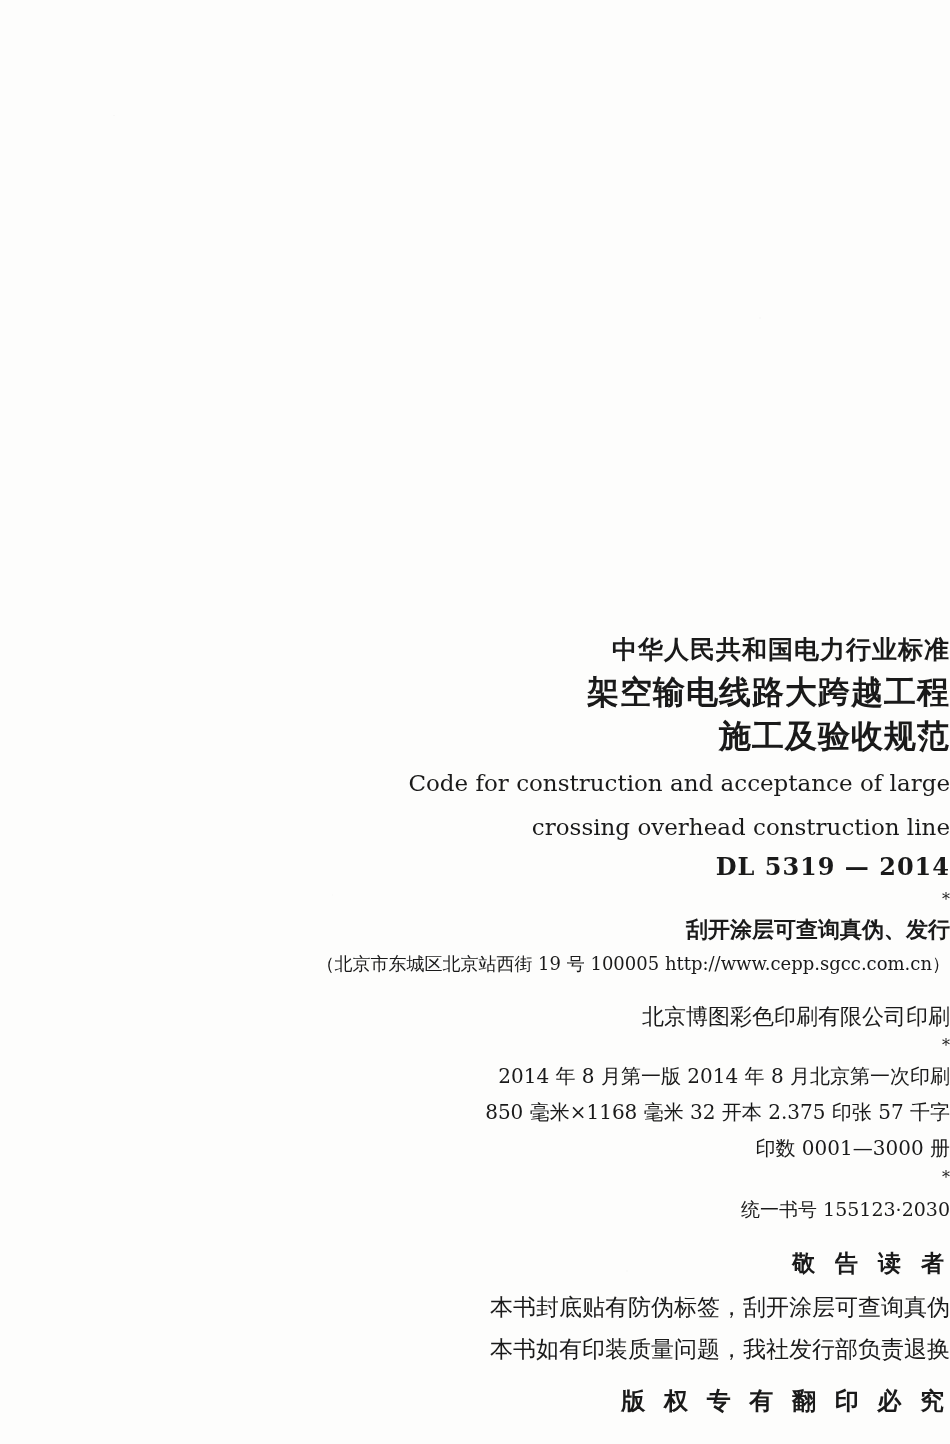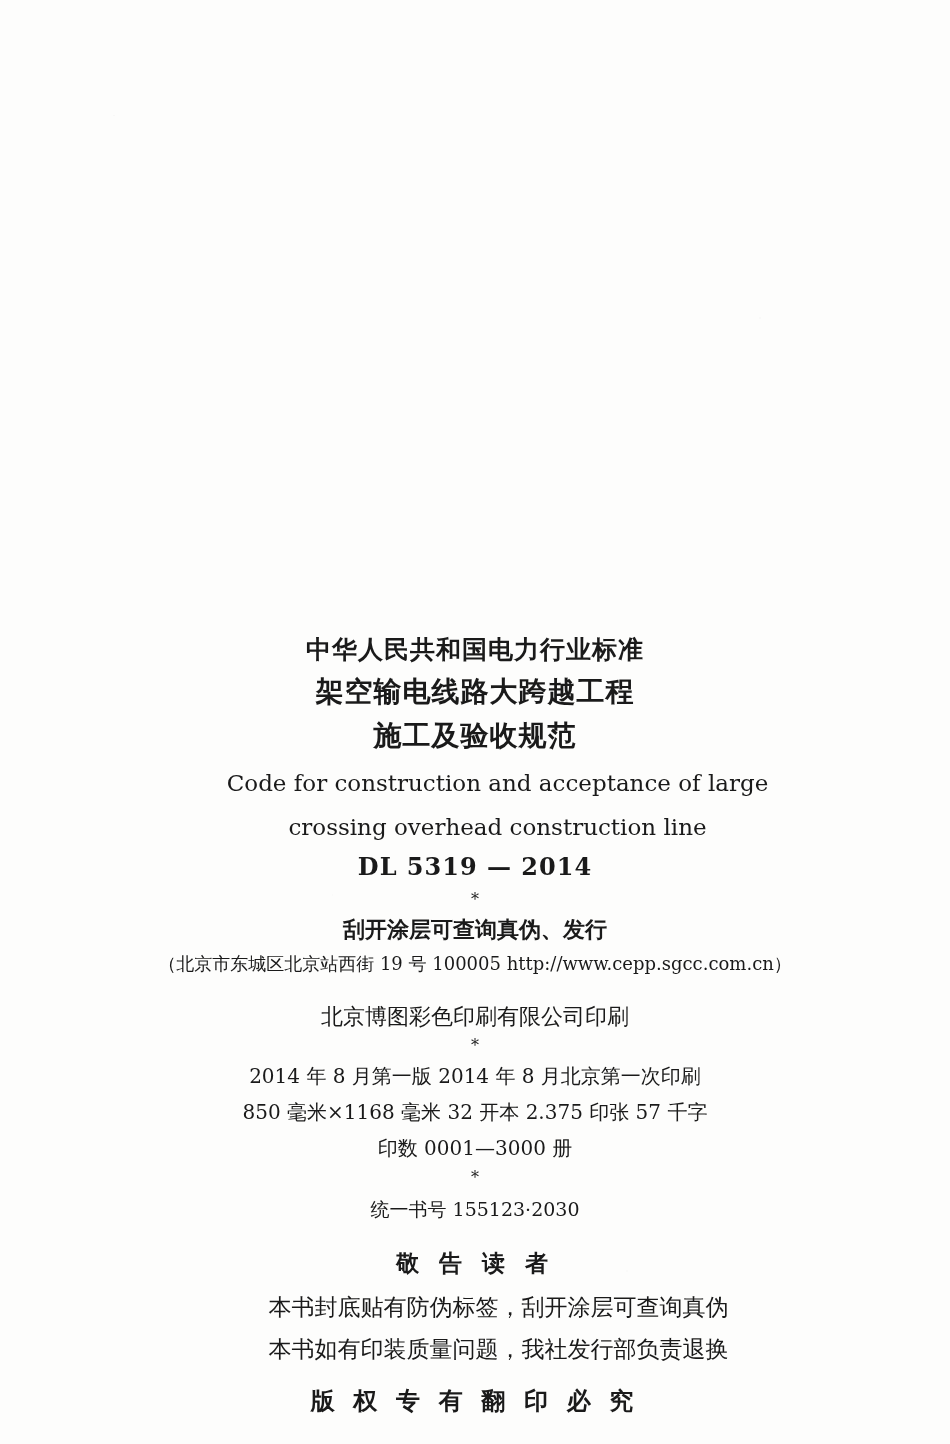--- a/index.html
+++ b/index.html
@@ -30,37 +30,37 @@
       radial-gradient(circle at 80% 22%, rgba(0,0,0,0.015) 0 1px, transparent 1px),
       radial-gradient(circle at 35% 62%, rgba(0,0,0,0.012) 0 1px, transparent 1px),
       radial-gradient(circle at 66% 88%, rgba(0,0,0,0.012) 0 1px, transparent 1px);
     pointer-events: none;
   }
   .colophon {
     position: absolute;
     left: 0;
     right: 0;
     top: 630px;
-    text-align: center;
+    text-align: right;
   }
   .line {
     display: block;
     white-space: nowrap;
   }
   .cn-head {
     font-family: "DejaVu Sans", "Liberation Sans", sans-serif;
     font-weight: 700;
     font-size: 25px;
     letter-spacing: 1px;
     line-height: 40px;
   }
   .cn-title {
     font-family: "DejaVu Sans", "Liberation Sans", sans-serif;
     font-weight: 700;
-    font-size: 28px;
+    font-size: 32px;
     letter-spacing: 1px;
     line-height: 44px;
   }
   .en-title {
     font-family: "DejaVu Serif", "Liberation Serif", serif;
     font-size: 23px;
     line-height: 38px;
     margin-top: 6px;
     padding-left: 45px;
   }

